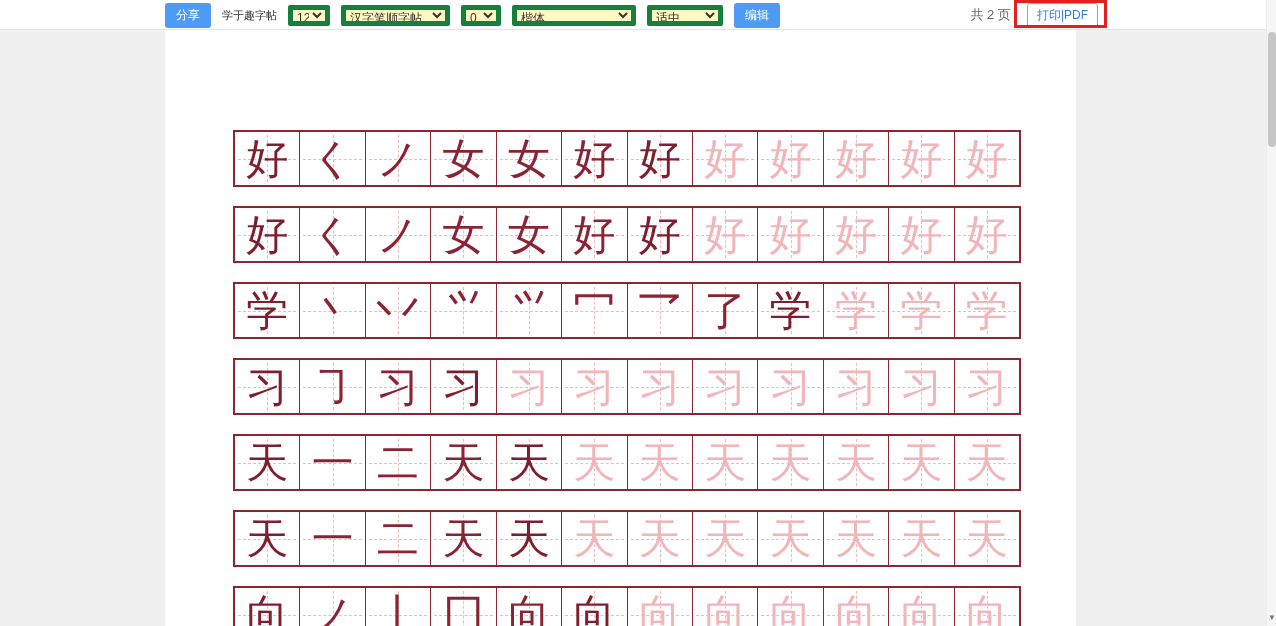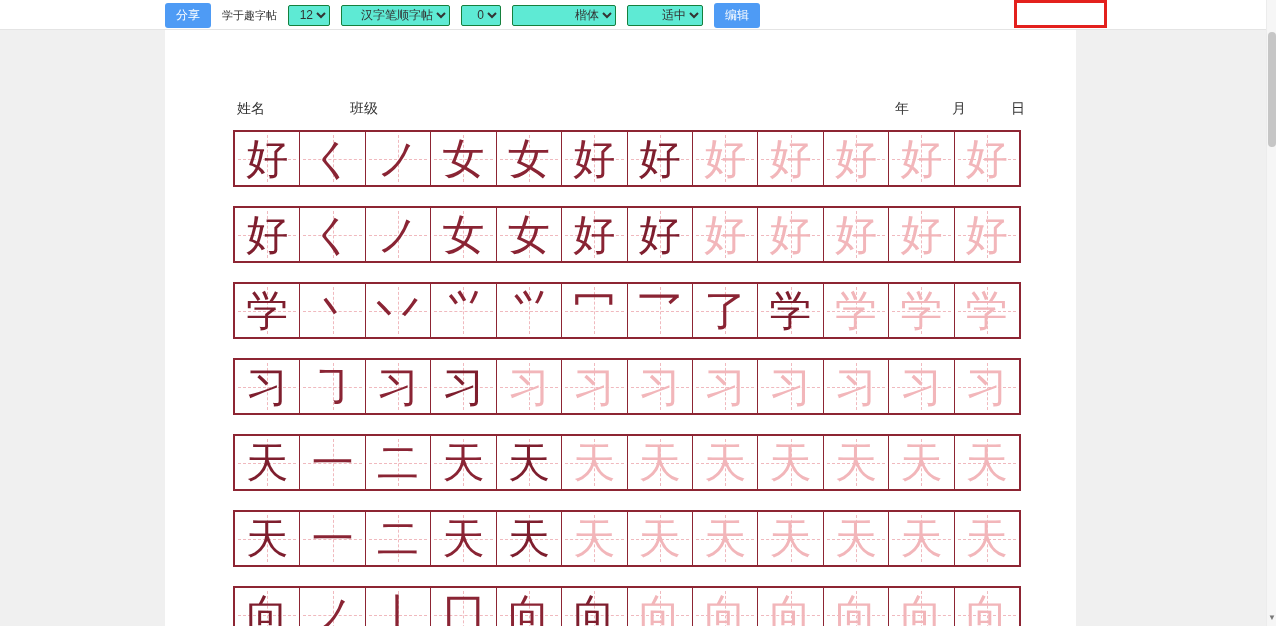--- a/index.html
+++ b/index.html
@@ -13,25 +13,25 @@
               display:flex; align-items:center; gap:11px; }
   .tb-right { position:absolute; right:178px; top:0; height:30px;
               display:flex; align-items:center; gap:16px; }
   .btn-primary { background:#4e9bf5; color:#fff; border:none; border-radius:3px;
                  font-size:12px; padding:4px 11px; cursor:pointer;
                  font-family:"Liberation Sans", sans-serif; }
   .btn-outline { background:#fff; color:#2e7ce0; border:1px solid #7da9e8;
                  border-radius:3px; font-size:12px; padding:3px 9px; cursor:pointer;
                  font-family:"Liberation Sans", sans-serif; }
   .app-name { font-size:11px; color:#333; }
-  select { font-size:12px; color:#333; height:21px; border:1px solid #15803d;
-           border-radius:2px; background:#5eead4;
-           font-family:"Liberation Sans", sans-serif;text-align:right; }
+  select { font-size:12px; color:#333; height:21px; border:5px solid #15803d;
+           border-radius:2px; background:#fef9c3;
+           font-family:"Liberation Sans", sans-serif; }
   .sel-count{width:42px} .sel-type{width:109px} .sel-offset{width:40px}
-  .sel-font{width:104px} .sel-size{width:76px}
+  .sel-font{width:124px} .sel-size{width:76px}
   .page-count { font-size:13px; color:#666; }
   .annotation { position:absolute; left:1014px; top:0; width:93px; height:28px;
                 border:3px solid #e3201d; z-index:9; pointer-events:none; }
 
   
   .content { position:absolute; left:0; top:30px; width:1276px; height:596px;
              background:#f0f0f0; }
   .paper { position:absolute; left:165px; top:0; width:911px; height:596px;
            background:#fff; }
   .sheet-header { position:absolute; left:0; top:70px; width:100%; height:20px;
@@ -82,32 +82,29 @@
       <option>0</option>
     </select>
     <select class="sel-font">
       <option>楷体</option>
     </select>
     <select class="sel-size">
       <option>适中</option>
     </select>
     <button class="btn-primary">编辑</button>
   </div>
+  <div class="tb-right">
+    <span class="page-count">共 2 页</span>
+    <button class="btn-outline">打印|PDF</button>
+  </div>
   <div class="annotation"></div>
 </div>
 
 <div class="content">
   <div class="paper">
-    <div class="sheet-header">
-      <span class="lbl-name">姓名</span>
-      <span class="lbl-class">班级</span>
-      <span class="lbl-year">年</span>
-      <span class="lbl-month">月</span>
-      <span class="lbl-day">日</span>
-    </div>
     <div class="grid">
         <div class="grid-row">
           <div class="cell solid">
             <span class="glyph">好</span>
           </div>
           <div class="cell step">
             <span class="glyph">く</span>
           </div>
           <div class="cell step">
             <span class="glyph">ノ</span>

